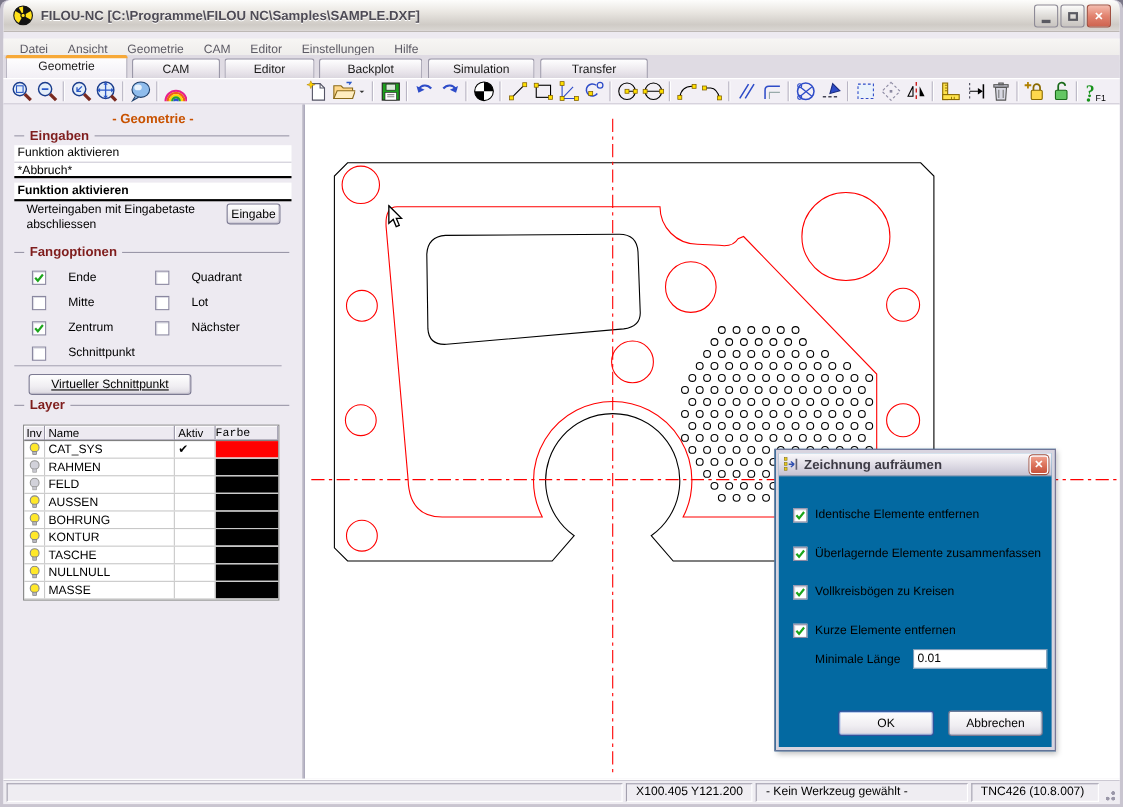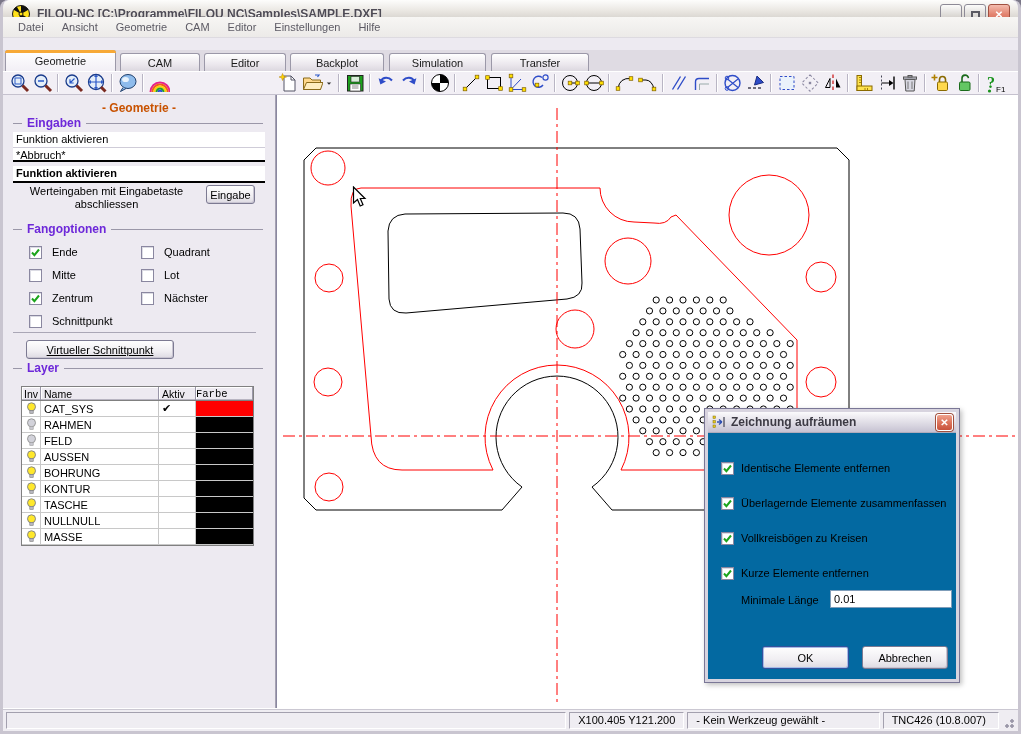--- a/index.html
+++ b/index.html
@@ -11,51 +11,51 @@
   .titlebar { position:absolute; left:0; top:0; width:100%; height:29px; background:linear-gradient(#FDFDFC, #E9E6E1 40%, #CFCBC6 80%, #DAD7D3); border-bottom:1px solid #B7B3AE; display:flex; align-items:center; border-radius:8px 8px 0 0; }
   .title-icon { width:20px; height:20px; margin:0 6px 0 8px; }
   .title-text { font-size:12px; font-weight:bold; color:#4E4B55; text-shadow:0 1px 0 #fff; white-space:nowrap; }
   .winbtns { position:absolute; right:8px; top:4px; display:flex; gap:2px; }
   .winbtn { width:22px; height:21px; border:1px solid #8D8A96; border-radius:3px; background:linear-gradient(#FCFCFB,#D9D6D2 60%,#C8C4C0); display:flex; align-items:center; justify-content:center; font-size:10px; color:#4a4a52; font-weight:bold; }
   .winbtn.close { background:linear-gradient(#F4BCAE,#E2836F 50%,#CE6450); border-color:#A05040; color:#fff; }
   .winbtn .mingl { width:8px; height:3px; background:#5a5a62; margin-top:9px; }
   .winbtn .maxgl { width:9px; height:8px; border:2px solid #5a5a62; }
 
   
-  .menubar { position:absolute; left:0; top:17px; width:100%; height:21px; background:linear-gradient(#F7F6F4,#ECEAE8); display:flex; align-items:center; padding-left:6px; border-bottom:1px solid #DDDAE0; }
+  .menubar { position:absolute; left:0; top:35px; width:100%; height:21px; background:linear-gradient(#F7F6F4,#ECEAE8); display:flex; align-items:center; padding-left:6px; border-bottom:1px solid #DDDAE0; }
   .menu-item { padding:2px 9px; color:#5C5A64; }
 
   
   .tabstrip { position:absolute; left:0; top:50px; width:100%; height:21px; background:#DFDBE3; }
   .tab { position:absolute; bottom:0; height:18px; border:1px solid #9B98A8; border-bottom:none; border-radius:3px 3px 0 0; background:linear-gradient(#FFFFFF,#EAE6EC 65%,#DBD7DF); display:flex; align-items:center; justify-content:center; color:#1a1a1a; }
   .tab.active { height:21px; background:linear-gradient(#FFFFFF,#F2EFF5); z-index:3; font-weight:normal; }
   .tab.active::before { content:""; position:absolute; left:-1px; right:-1px; top:-1px; height:3px; background:#F7A937; border-radius:3px 3px 0 0; }
 
   
   .toolbar { position:absolute; left:0; top:71px; width:100%; height:24px; background:#F2EFF5; border-bottom:1px solid #C5C1CE; box-shadow:inset 0 1px 0 #fff; }
   .tb-left { position:absolute; left:5px; top:0; height:24px; display:flex; align-items:center; }
   .tb-main { position:absolute; left:274px; top:0; height:24px; display:flex; align-items:center; }
   .tb-icon { width:23px; height:22px; display:flex; align-items:center; justify-content:center; }
   .tb-icon.narrow { width:12px; }
   .tb-sep { width:2px; height:18px; margin:0 3px; border-left:1px solid #B9B5C4; border-right:1px solid #FFFFFF; }
   .tb-icon svg { display:block; }
 
   
   .sidepanel { position:absolute; left:0; top:95px; width:273px; height:613px; background:#EDEAF1; border-right:1px solid #A5A2B2; }
   .geo-title { position:absolute; left:0; top:6px; width:100%; text-align:center; font-weight:bold; font-size:12px; color:#C85200; }
-  .sec-head { position:absolute; left:10px; right:12px; display:flex; align-items:center; gap:5px; font-weight:bold; font-size:12px; color:#6d28d9; }
+  .sec-head { position:absolute; left:10px; right:12px; display:flex; align-items:center; gap:5px; font-weight:bold; font-size:12px; color:#7f1d1d; }
   .sec-head::before { content:""; width:9px; border-top:1px solid #9a97a8; }
   .sec-head::after { content:""; flex:1; border-top:1px solid #9a97a8; }
   .hist { position:absolute; left:10px; width:252px; background:#fff; border-top:1px solid #cfccd8; padding:1px 3px; height:15px; line-height:13px; overflow:hidden; }
   .prompt-row { position:absolute; left:10px; width:252px; background:#fff; font-weight:bold; padding:1px 3px; height:17px; border-bottom:2px solid #000; }
-  .hint { position:absolute; left:11px; width:185px; line-height:13px; color:#000;text-align:center; }
+  .hint { position:absolute; left:21px; width:185px; line-height:13px; color:#000; }
   .xp-btn { border:1px solid #7C7A92; border-radius:3px; background:linear-gradient(#FEFEFE,#F0EEF2 60%,#DDDAE2); box-shadow:inset -1px -1px 0 #c9c5d2; display:flex; align-items:center; justify-content:center; font-size:11px; }
   .eingabe-btn { position:absolute; left:203px; top:90px; width:49px; height:19px; }
   .fang-grid { position:absolute; left:26px; top:150px; width:230px; display:grid; grid-template-columns:112px auto; row-gap:9px; }
-  .chk-row { display:flex; align-items:center; gap:10px; height:14px; }
+  .chk-row { display:flex; align-items:center; gap:20px; height:14px; }
   .chk { width:13px; height:13px; background:#fff; border:1px solid #8A87A0; box-shadow:inset 1px 1px 0 #dcdce4; display:flex; align-items:center; justify-content:center; }
   .sep-line { position:absolute; left:10px; width:243px; border-top:1px solid #AAA7B6; }
   .virt-btn { position:absolute; left:23px; top:245px; width:148px; height:19px;text-decoration:underline; }
 
   .layer-table { position:absolute; left:18px; top:291px; width:233px; border:1px solid #808080; background:#fff; border-collapse:collapse; }
   .lt-row { display:flex; height:16px; border-bottom:1px solid #C8C8C8; }
   .lt-row.head { height:14px; background:#EDEAF1; border-bottom:1px solid #808080; font-size:10.5px; }
   .lt-cell { border-right:1px solid #C8C8C8; display:flex; align-items:center; padding-left:3px; overflow:hidden; }
   .lt-row.head .lt-cell { border-right:1px solid #9a97a8; box-shadow:inset 0 -1px 0 #b8b5c2, inset 1px 1px 0 #fff; }
   .c-inv { width:19px; justify-content:center; padding-left:0;text-align:center; }

